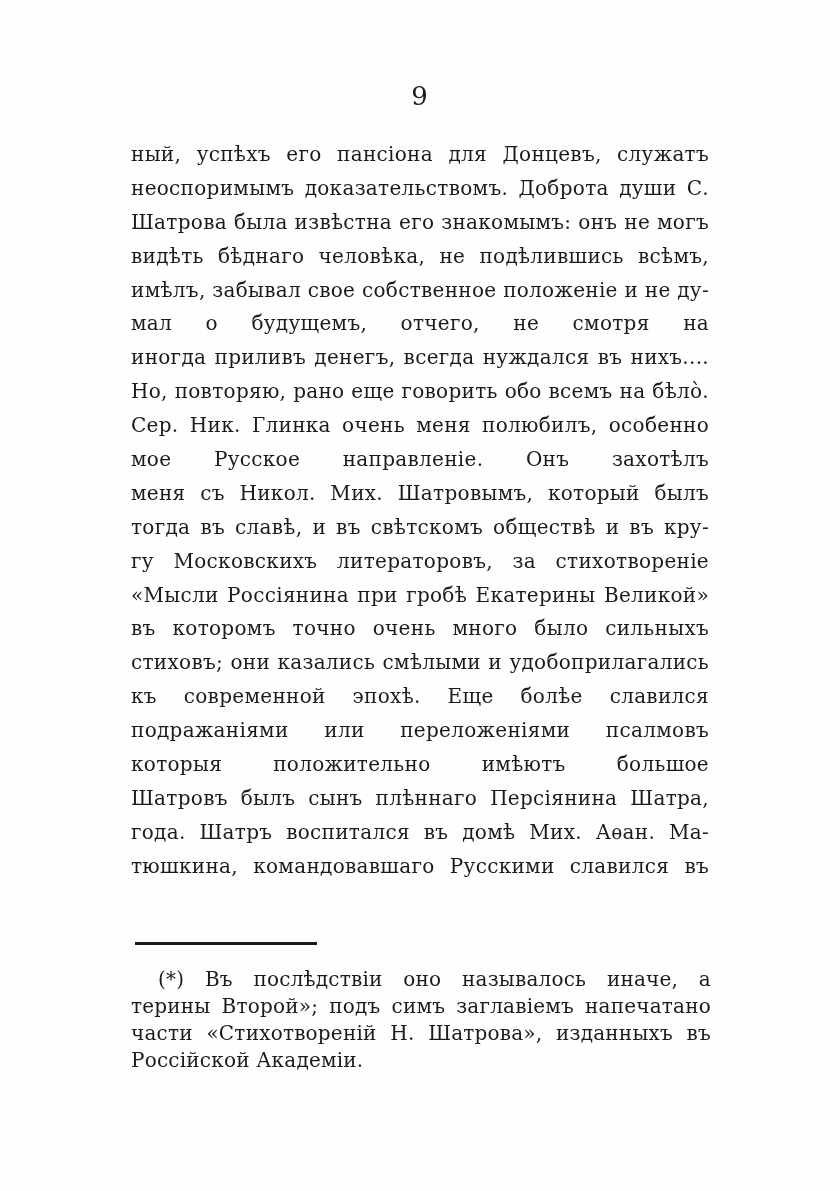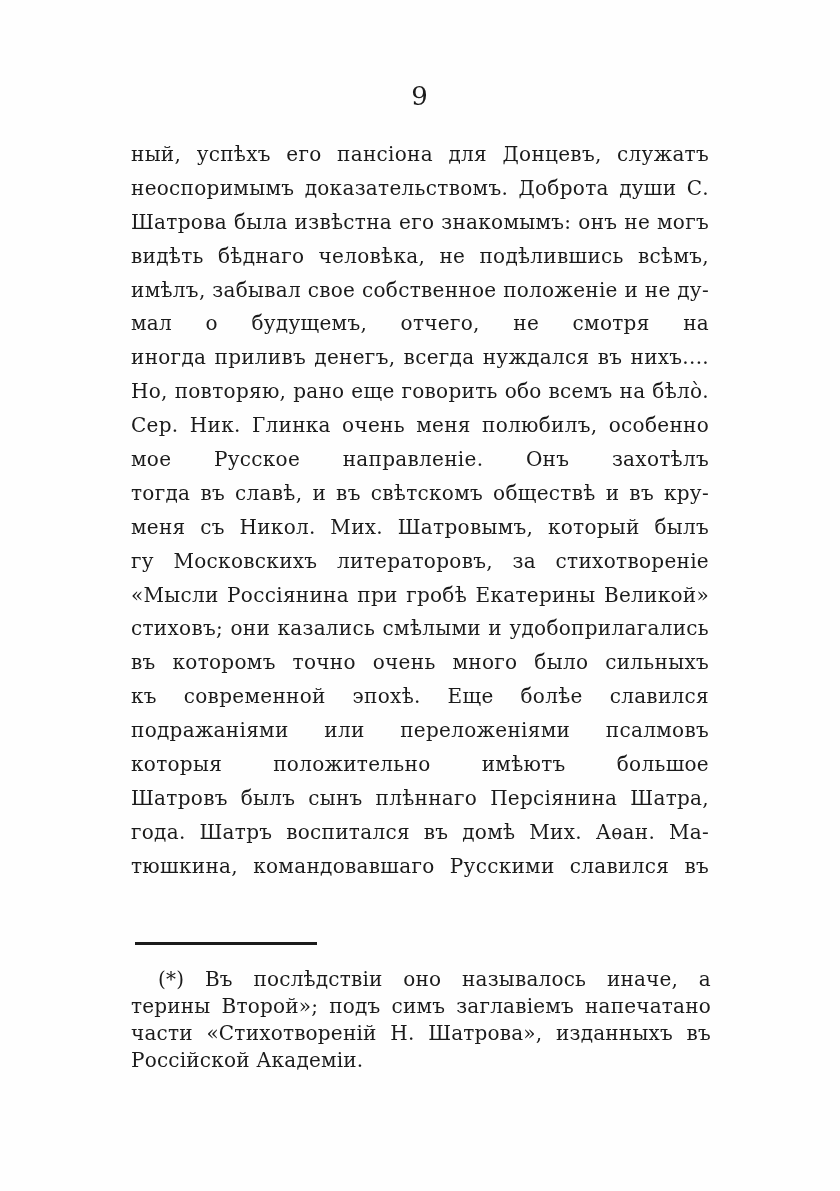--- a/index.html
+++ b/index.html
@@ -85,26 +85,26 @@
     <div class="tline">ный, успѣхъ его пансіона для Донцевъ, служатъ тому</div>
     <div class="tline">неоспоримымъ доказательствомъ. Доброта души С. Н.</div>
     <div class="tline">Шатрова была извѣстна его знакомымъ: онъ не могъ</div>
     <div class="tline">видѣть бѣднаго человѣка, не подѣлившись всѣмъ, что̀</div>
     <div class="tline">имѣлъ, забывал свое собственное положеніе и не ду-</div>
     <div class="tline">мал о будущемъ, отчего, не смотря на значительный</div>
     <div class="tline">иногда приливъ денегъ, всегда нуждался въ нихъ....</div>
     <div class="tline">Но, повторяю, рано еще говорить обо всемъ на бѣло̀. —</div>
     <div class="tline">Сер. Ник. Глинка очень меня полюбилъ, особенно за</div>
     <div class="tline">мое Русское направленіе. Онъ захотѣлъ познакомить</div>
+    <div class="tline">меня съ Никол. Мих. Шатровымъ, который былъ</div>
     <div class="tline">тогда въ славѣ, и въ свѣтскомъ обществѣ и въ кру-</div>
-    <div class="tline">меня съ Никол. Мих. Шатровымъ, который былъ</div>
     <div class="tline">гу Московскихъ литераторовъ, за стихотвореніе свое:</div>
     <div class="tline">«Мысли Россіянина при гробѣ Екатерины Великой» (*),</div>
+    <div class="tline">въ которомъ точно очень много было сильныхъ</div>
     <div class="tline">стиховъ; они казались смѣлыми и удобоприлагались</div>
-    <div class="tline">въ которомъ точно очень много было сильныхъ</div>
     <div class="tline">къ современной эпохѣ. Еще болѣе славился Шатровъ</div>
     <div class="tline">подражаніями или переложеніями псалмовъ Давида,</div>
     <div class="tline">которыя положительно имѣютъ большое достоинство.</div>
     <div class="tline"><span>Шатровъ былъ сынъ плѣннаго Персіянина </span><span class="it">Шатра,</span></div>
     <div class="tline">года. Шатръ воспитался въ домѣ Мих. Аѳан. Ма-</div>
     <div class="tline">тюшкина, командовавшаго Русскими славился въ</div>
   </div>
 
   <div class="fn-rule"></div>
 

